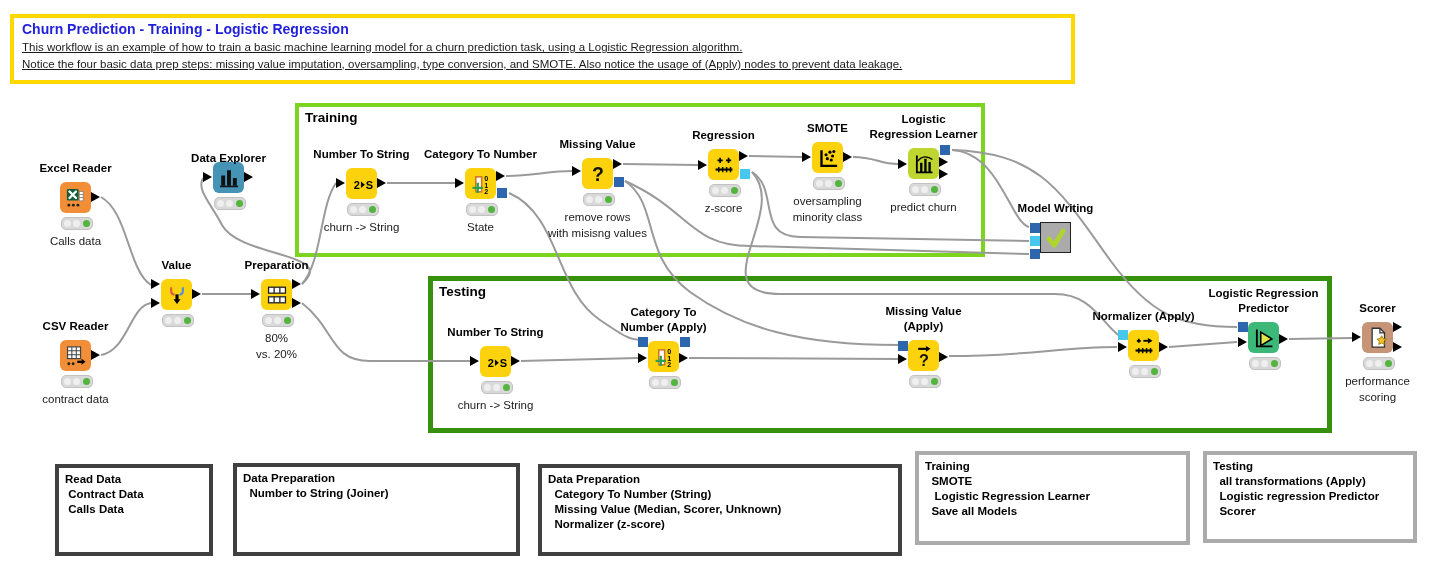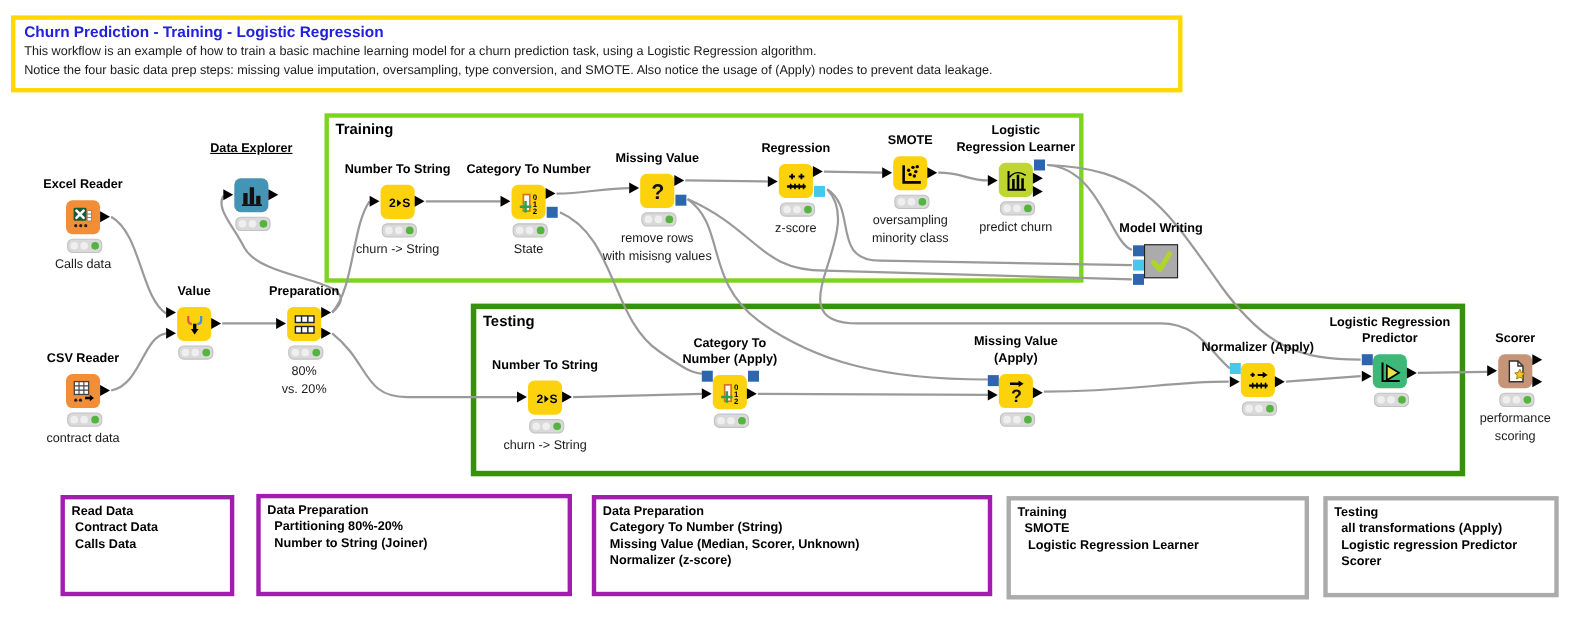--- a/index.html
+++ b/index.html
@@ -2,21 +2,21 @@
 <html><head>
 <meta charset="utf-8">
 <style>
   html,body{margin:0;padding:0;background:#fff;}
   #canvas{position:relative;width:1450px;height:574px;background:#fff;overflow:hidden;
           font-family:"Liberation Sans",sans-serif;}
   
   .header-box{position:absolute;left:10px;top:14px;width:1057px;height:62px;
               border:4px solid #FFD800;background:#fff;}
   .header-title{color:#2121DD;font-weight:bold;font-size:14px;padding:3px 8px 2px 8px;}
-  .header-line{font-size:11.5px;color:#1a1a1a;padding:0 8px;line-height:16.5px;}
+  .header-line{font-size:11.5px;color:#1a1a1a;padding:0 8px;line-height:16.5px;text-decoration:underline;}
   
   .group{position:absolute;background:transparent;}
   .group-label{font-weight:bold;font-size:13.5px;color:#000;padding:3px 6px;display:inline-block;}
   #training-group{left:295px;top:103px;width:682px;height:146px;border:4px solid #7CD41F;}
   #testing-group{left:428px;top:276px;width:894px;height:147px;border:5px solid #38910C;}
   
   #wires{position:absolute;left:0;top:0;z-index:2;}
   #wires path{stroke:#9A9A9A;stroke-width:2;fill:none;}
   
   .node-icon{position:absolute;width:31px;height:31px;border-radius:6px;z-index:3;
@@ -29,21 +29,21 @@
                 line-height:15.5px;white-space:pre-line;z-index:4;}
   .traffic{position:absolute;width:30px;height:11px;background:#D9D9D9;border:1px solid #C2C2C2;
            border-radius:5px;display:flex;align-items:center;justify-content:center;gap:2.5px;z-index:3;}
   .dot{width:7px;height:7px;border-radius:50%;}
   .port-tri{position:absolute;width:0;height:0;border-top:5.5px solid transparent;
             border-bottom:5.5px solid transparent;border-left:9.5px solid #000;z-index:3;}
   .port-sq{position:absolute;width:10px;height:10px;z-index:3;}
   
   .annot{position:absolute;background:#fff;font-size:11.5px;font-weight:bold;color:#000;
          line-height:15px;white-space:pre;padding:4px 6px;box-sizing:border-box;z-index:5;}
-  .annot.yellow{border:4px solid #a21caf;}
+  .annot.yellow{border:4px solid #404040;margin-top:14px;}
   .annot.gray{border:4px solid #ABABAB;}
 </style>
 </head>
 <body>
 
 <div id="canvas">
 
   <div class="header-box">
     <div class="header-title">Churn Prediction - Training - Logistic Regression</div>
     <div class="header-line">This workflow is an example of how to train a basic machine learning model for a churn prediction task, using a Logistic Regression algorithm.</div>
@@ -101,21 +101,21 @@
           </svg>
         </span>
       </div>
       <div class="port-tri" style="left: 91px; top: 192px;"></div>
       <div class="traffic" style="left: 60.5px; top: 217px;">
         <div class="dot" style="background: rgb(239, 239, 239);"></div>
         <div class="dot" style="background: rgb(239, 239, 239);"></div>
         <div class="dot" style="background: rgb(83, 180, 62);"></div>
       </div>
       <div class="node-comment" style="left: -9.5px; top: 234px;">Calls data</div>
-      <div class="node-label" style="left: 143.5px; top: 128px; text-decoration: underline;">Data Explorer</div>
+      <div class="node-label" style="left: 143.5px; top: 151px;">Data Explorer</div>
       <div class="node-icon" style="left: 213px; top: 162px; background: rgb(69, 147, 181);">
         <span style="display: flex;">
           <svg viewBox="0 0 20 20">
             <path d="M4 16V8h3v8zM8.5 16V4h3v12zM13 16v-6h3v6z" fill="#111"></path>
             <path d="M3 16.5h14" stroke="#111" stroke-width="1.2"></path>
           </svg>
         </span>
       </div>
       <div class="port-tri" style="left: 203px; top: 172px;"></div>
       <div class="port-tri" style="left: 244px; top: 172px;"></div>
@@ -432,18 +432,18 @@
       <div class="traffic" style="left: 1362.5px; top: 357px;">
         <div class="dot" style="background: rgb(239, 239, 239);"></div>
         <div class="dot" style="background: rgb(239, 239, 239);"></div>
         <div class="dot" style="background: rgb(83, 180, 62);"></div>
       </div>
       <div class="node-comment" style="left: 1292.5px; top: 374px;">performance
 scoring</div>
     </div>
   <div id="annotations-layer">
       <div class="annot yellow" style="left: 55px; top: 450px; width: 158px; height: 92px;"><div>Read Data</div><div> Contract Data</div><div> Calls Data</div></div>
-      <div class="annot yellow" style="left: 233px; top: 449px; width: 287px; height: 93px;"><div>Data Preparation</div><div>  Partitioning 80%-20%</div><div>  Number to String (Joiner)</div></div>
+      <div class="annot yellow" style="left: 233px; top: 449px; width: 287px; height: 93px;"><div>Data Preparation</div><div>  Number to String (Joiner)</div></div>
       <div class="annot yellow" style="left: 538px; top: 450px; width: 364px; height: 92px;"><div>Data Preparation</div><div>  Category To Number (String)</div><div>  Missing Value (Median, Scorer, Unknown)</div><div>  Normalizer (z-score)</div></div>
-      <div class="annot gray" style="left: 915px; top: 451px; width: 275px; height: 94px;"><div>Training</div><div>  SMOTE</div><div>   Logistic Regression Learner</div></div>
+      <div class="annot gray" style="left: 915px; top: 451px; width: 275px; height: 94px;"><div>Training</div><div>  SMOTE</div><div>   Logistic Regression Learner</div><div>  Save all Models</div></div>
       <div class="annot gray" style="left: 1203px; top: 451px; width: 214px; height: 92px;"><div>Testing</div><div>  all transformations (Apply)</div><div>  Logistic regression Predictor</div><div>  Scorer</div></div>
     </div>
 </div>
 
 </body></html>

